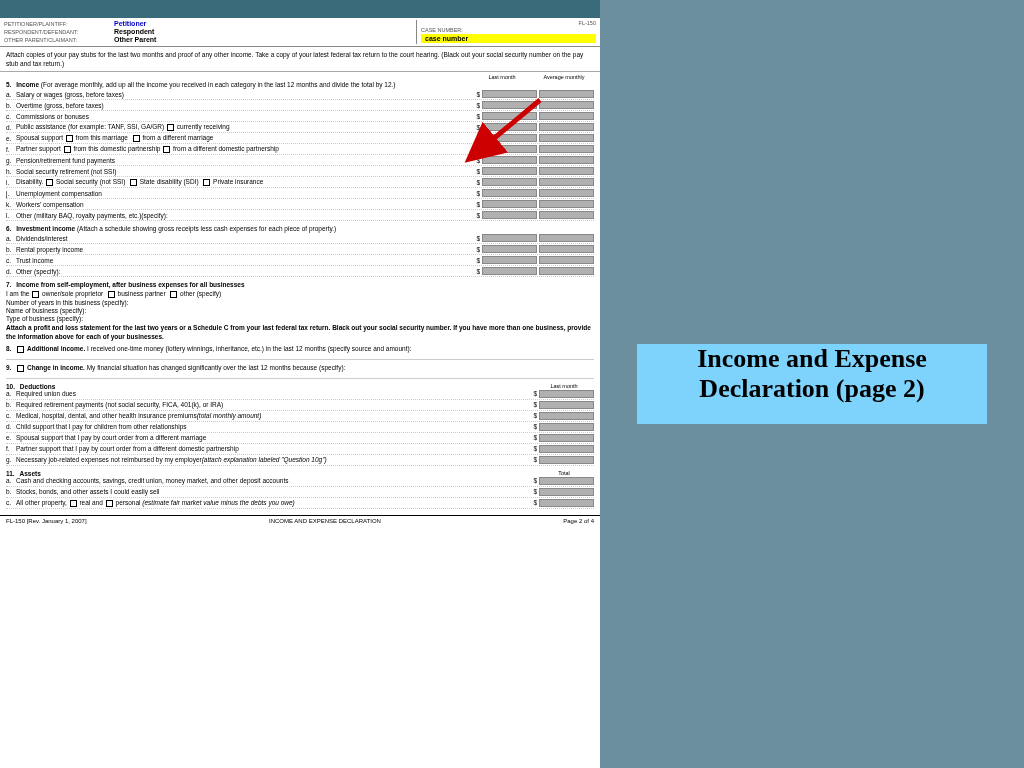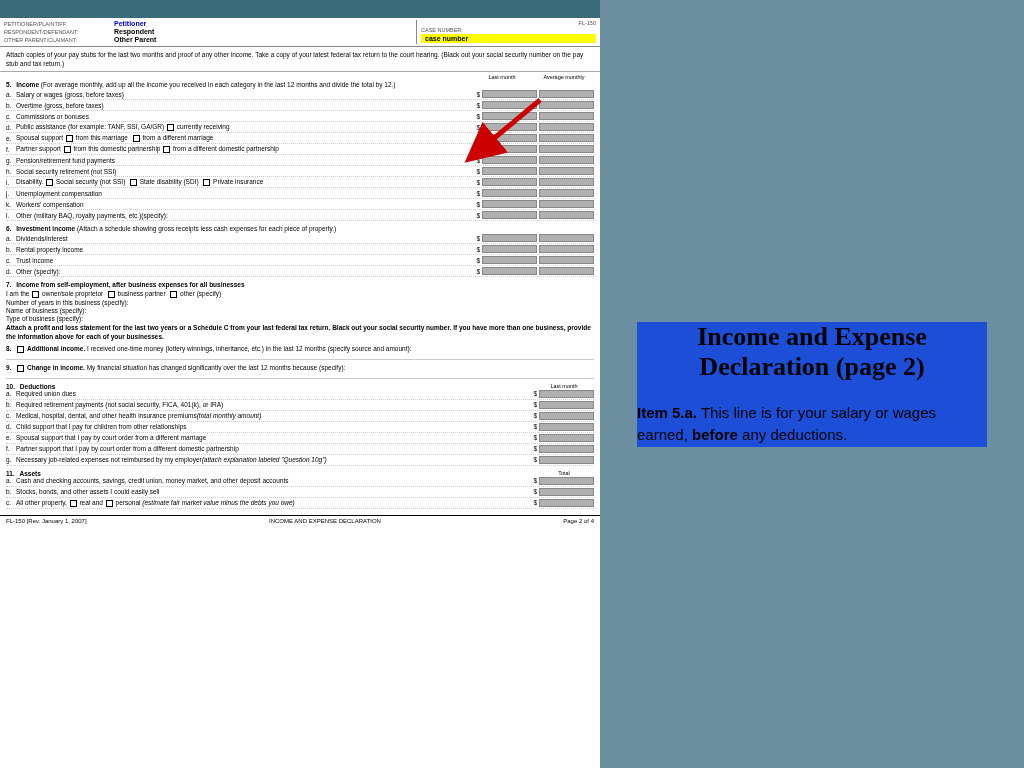--- a/index.html
+++ b/index.html
@@ -150,21 +150,21 @@
       flex: 1;
       padding: 30px 25px;
       display: flex;
       flex-direction: column;
       align-items: center;
       justify-content: center;
       background: #6b8f9e;
     }
 
     .right-content {
-      background: #1d4ed8;
+      background: #7dd3fc;
       text-align: center;
       max-width: 350px;
     }
 
     .main-title {
       font-size: 26px;
       font-weight: bold;
       color: #000;
       text-align: center;
       margin-bottom: 20px;
@@ -487,21 +487,15 @@
           <polygon points="0 0, 8 4, 0 8" fill="#cc0000"></polygon>
         </marker>
       </defs>
       <line x1="90" y1="5" x2="30" y2="55" stroke="#cc0000" stroke-width="5" marker-end="url(#arrowhead)"></line>
     </svg>
   </div>
 
   <div class="right-panel">
     <div class="right-content">
       <div class="main-title">Income and Expense Declaration (page 2)</div>
-      <p class="description">
-        <b>Item 5.a.</b>
-        <span>  This line is for your salary or wages earned, </span>
-        <b>before</b>
-        <span> any deductions.</span>
-      </p>
     </div>
   </div>
 </div>
 
 </body></html>

